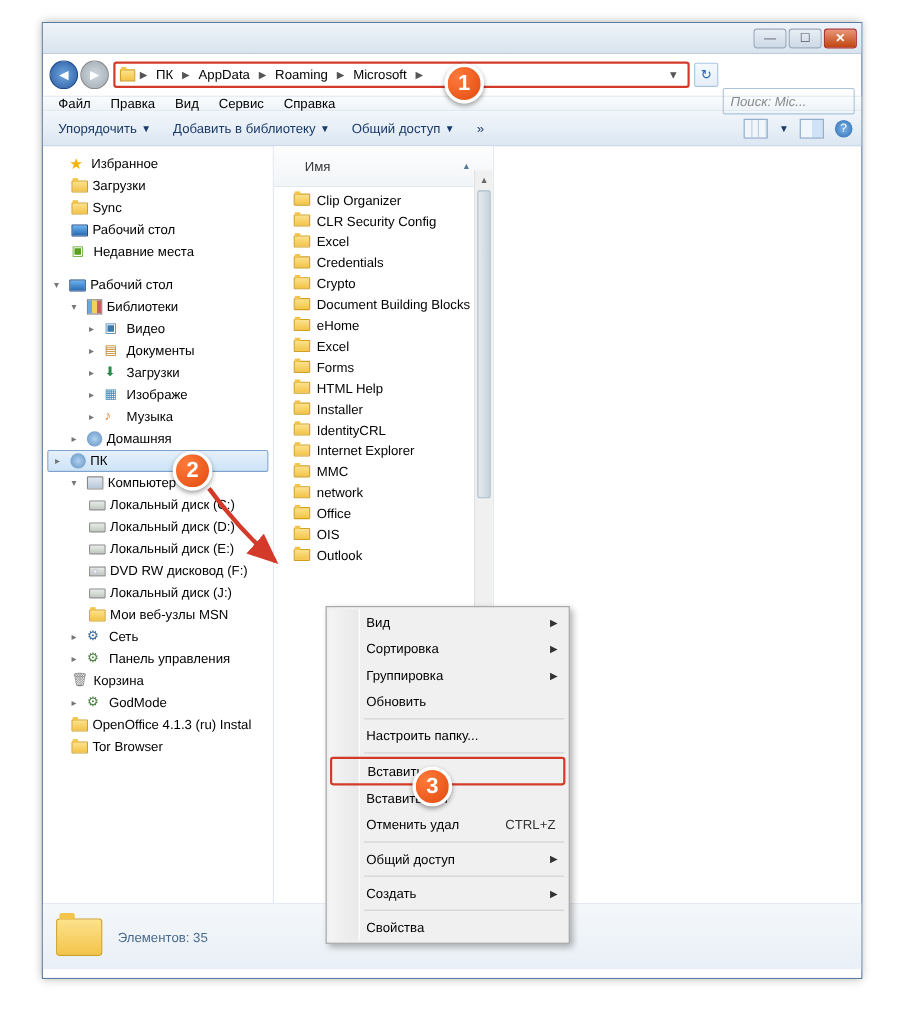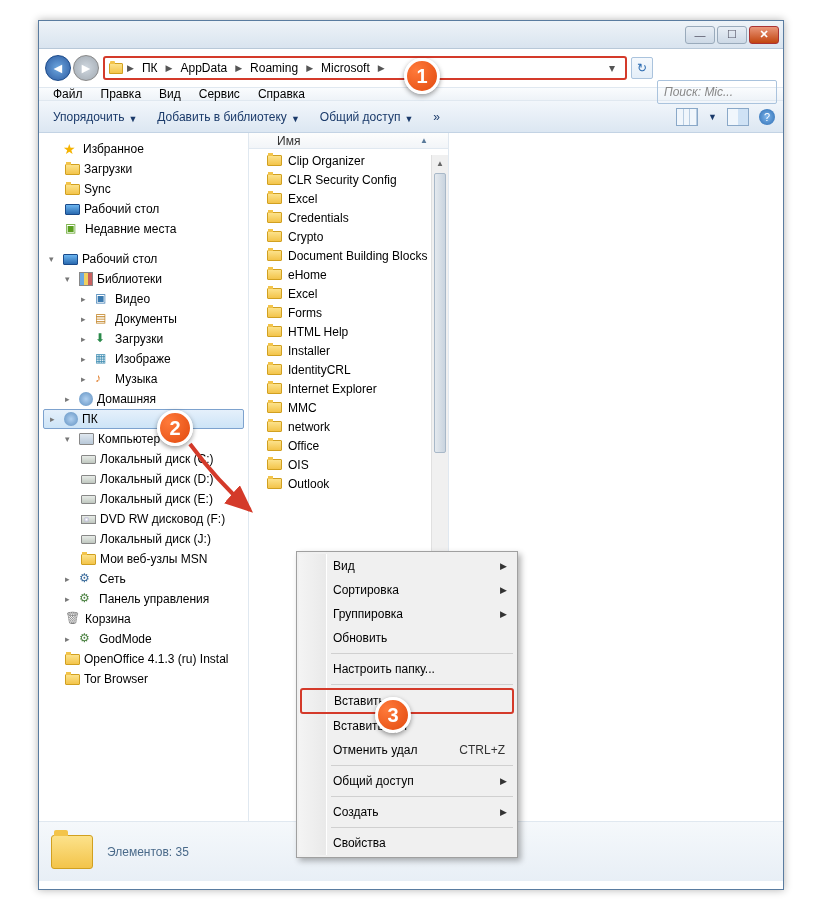--- a/index.html
+++ b/index.html
@@ -24,21 +24,21 @@
 .fico::before { content: ''; position: absolute; top: -3px; left: 0; width: 5px; height: 3px; background: #f3c44a; border-radius: 1px 1px 0 0; }
 .ddbtn { width: 18px; text-align: center; color: #555; }
 .refr { width: 22px; height: 22px; border: 1px solid #aac3dd; border-radius: 2px; display: flex; align-items: center; justify-content: center; color: #2a6ab0; background: linear-gradient(#f5f9fd,#e4eef8); }
 
 .searchbox { width: 120px; height: 24px; border: 1px solid #aac3dd; border-radius: 2px; padding: 0 6px; color: #888; font-style: italic; display: flex; align-items: center; margin-top: 48px; }
 
 .menubar { height: 14px; border-top: 1px solid #e0e8f0; border-bottom: 1px solid #e0e8f0; background: linear-gradient(#fafcfe,#eef3f8); display: flex; align-items: center; padding: 0 6px; gap: 2px; }
 .menubar span { padding: 2px 8px; }
 
 .toolbar { height: 32px; background: linear-gradient(#f2f6fb,#dce7f2); border-bottom: 1px solid #c3d3e4; display: flex; align-items: center; padding: 0 8px; gap: 8px; color: #1a3a6a; }
-.toolbar .tbtn { display: flex; align-items: flex-end; gap: 4px; padding: 2px 6px; }
+.toolbar .tbtn { display: flex; align-items: center; gap: 4px; padding: 2px 6px; }
 .toolbar .darr { font-size: 9px; }
 .toolbar .right { margin-left: auto; display: flex; align-items: center; gap: 10px; }
 .viewico { width: 22px; height: 18px; border: 1px solid #8aa8c8; background: #f0f6fc; display: flex; }
 .viewico div { flex: 1; border-right: 1px solid #b8cde2; }
 .helpico { width: 16px; height: 16px; border-radius: 50%; background: radial-gradient(#7fb6ec,#2a6ab0); color: #fff; text-align: center; line-height: 16px; font-size: 11px; }
 
 .body { display: flex; height: calc(100% - 28px - 38px - 22px - 32px - 60px); }
 
 .sidebar { width: 210px; border-right: 1px solid #e0e8f0; overflow: hidden; padding: 6px 0; }
 .tnode { display: flex; align-items: center; gap: 4px; padding: 1px 0 1px 10px; height: 20px; white-space: nowrap; }
@@ -55,21 +55,21 @@
 .ico-lib { width: 14px; height: 14px; background: linear-gradient(90deg,#6ba8e0 33%,#f0d060 33% 66%,#c86060 66%); border: 1px solid #888; }
 .ico-vid { color: #3a7ab0; } .ico-doc { color: #c08020; } .ico-dl { color: #2a8a4a; } .ico-img { color: #3a8ab0; } .ico-mus { color: #e08030; }
 .ico-user { width: 14px; height: 14px; border-radius: 50%; background: radial-gradient(#b0d0f0,#6090c0); }
 .ico-comp { width: 15px; height: 12px; background: linear-gradient(#e0e8f0,#b8c8d8); border: 1px solid #888; border-radius: 1px; }
 .ico-drive { width: 15px; height: 9px; background: linear-gradient(#e8ece8,#c0c8c0); border: 1px solid #888; border-radius: 1px; }
 .ico-dvd { width: 15px; height: 9px; background: linear-gradient(#e8ece8,#c0c8c0); border: 1px solid #888; position: relative; }
 .ico-dvd::after { content: ''; position: absolute; left: 2px; top: 1px; width: 5px; height: 5px; border-radius: 50%; background: radial-gradient(#fff,#a0a0c0); }
 .ico-net { color: #3a6a9a; } .ico-cp { color: #4a8040; } .ico-bin { color: #808080; }
 
 .filepane { width: 200px; position: relative; border-right: 1px solid #e0e8f0; }
-.colhdr { height: 16px; border-bottom: 1px solid #e0e8f0; display: flex; align-items: center; padding-left: 28px; color: #333; background: linear-gradient(#fdfdfd,#f2f5f8); }
+.colhdr { height: 37px; border-bottom: 1px solid #e0e8f0; display: flex; align-items: center; padding-left: 28px; color: #333; background: linear-gradient(#fdfdfd,#f2f5f8); }
 .colhdr .sarr { margin-left: auto; margin-right: 20px; font-size: 8px; color: #5a7a9a; }
 .flist { padding: 2px 0; }
 .fitem { display: flex; align-items: center; gap: 6px; padding: 0 0 0 18px; height: 19px; }
 .scrollbar { position: absolute; right: 0; top: 22px; bottom: 0; width: 17px; background: #f0f0f0; border-left: 1px solid #e0e0e0; }
 .scrollbar .thumb { position: absolute; left: 2px; right: 2px; top: 18px; height: 280px; background: linear-gradient(90deg,#e4e9ee,#c9d4df); border: 1px solid #a8b8c8; border-radius: 2px; }
 .scrollbar .sarrb { position: absolute; left: 0; right: 0; height: 17px; text-align: center; font-size: 8px; color: #666; line-height: 17px; }
 .scrollbar .up { top: 0; } .scrollbar .down { bottom: 0; }
 
 .preview { flex: 1; display: flex; align-items: center; justify-content: center; color: #666; padding: 20px; text-align: center; }
 

